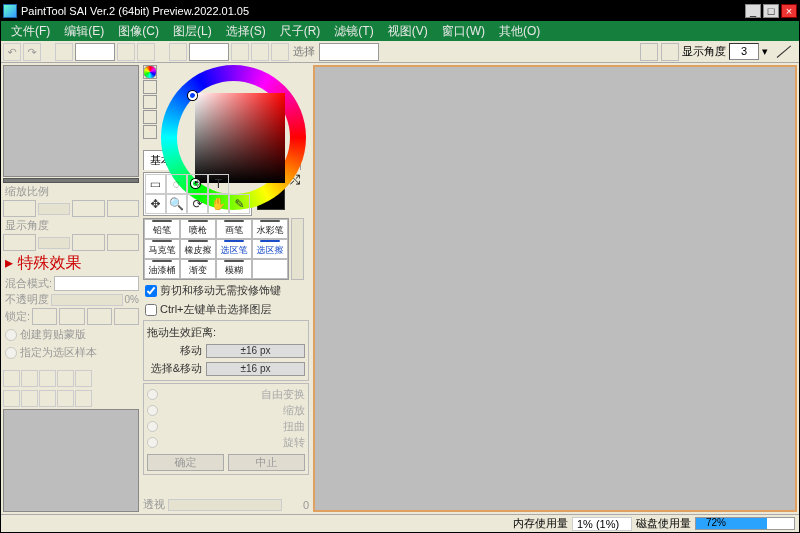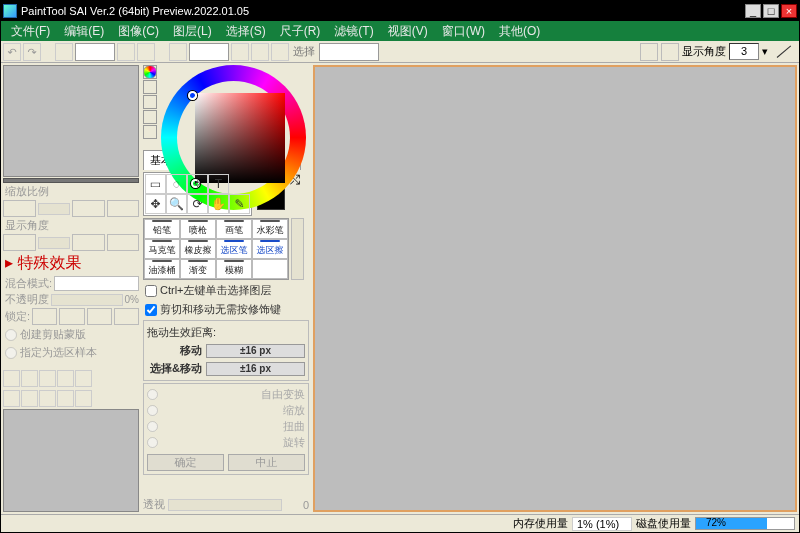--- a/index.html
+++ b/index.html
@@ -60,21 +60,21 @@
   .swap-icon { width:16px; font-size:13px; text-align:center; line-height:16px; }
   .brush-grid { display:grid; grid-template-columns:repeat(4,36px); gap:0; border:1px solid #999; background:#fff; }
   .brush { height:20px; border:1px solid #bbb; display:flex; flex-direction:column; align-items:center; justify-content:flex-end; font-size:9px; padding-bottom:1px; color:#222;}
   .brush.sel{color:#1a4cc8;}
   .brush .ic { width:20px;height:14px;background:#555;border-radius:2px;margin-bottom:2px;}
   .brush.sel .ic{background:#1a4cc8;}
   .scroll-stub { width:13px; background:#e5e2d0; border:1px solid #bbb; }
   .chk-row { display:flex; align-items:center; gap:3px; font-size:11px; padding:1px 2px; color:#333;}
   .chk-row input{width:12px;height:12px;}
   .param-block { border:1px solid #bbb; padding:4px 3px; font-size:11px; color:#333; display:flex; flex-direction:column; gap:3px;}
-  .param-row{display:flex;align-items:center;gap:4px;font-weight:bold;}
+  .param-row{display:flex;align-items:center;gap:4px;}
   .param-row .lab{flex:0 0 55px;text-align:right;}
   .param-row .bar{flex:1;height:14px;background:#ddd;border:1px solid #999;display:flex;align-items:center;justify-content:center;font-size:10px;}
   .radio-block{border:1px solid #bbb;padding:3px;color:#aaa;font-size:11px;}
   .radio-block .rr{display:flex;align-items:center;gap:3px;margin-bottom:1px;justify-content:space-between;}
   .radio-block .rr input{width:11px;height:11px;}
   .twin-btn{display:flex;gap:4px;margin-top:4px;}
   .twin-btn .b{flex:1;height:17px;background:#e0ddd0;border:1px solid #aaa;text-align:center;line-height:15px;font-size:11px;color:#999;}
   .persp-row{display:flex;align-items:center;gap:3px;margin-top:20px;font-size:11px;color:#999;}
   .persp-row .s{flex:1;height:12px;background:#e5e2d0;border:1px solid #ccc;}
   .persp-row .v{width:24px;text-align:right;}
@@ -295,26 +295,26 @@
             <div class="brush">
               <div class="ic"></div>
               <span>模糊</span>
             </div>
             <div class="brush"></div>
           </div>
         <div class="scroll-stub"></div>
       </div>
 
       <div class="chk-row">
+          <input type="checkbox" checked="" style="">
+          <span>剪切和移动无需按修饰键</span>
+        </div>
+      <div class="chk-row">
           <input type="checkbox" style="">
           <span>Ctrl+左键单击选择图层</span>
-        </div>
-      <div class="chk-row">
-          <input type="checkbox" checked="" style="">
-          <span>剪切和移动无需按修饰键</span>
         </div>
 
       <div class="param-block">
         <div>拖动生效距离:</div>
         <div class="param-row">
             <span class="lab">移动</span>
             <div class="bar">±16 px</div>
           </div>
         <div class="param-row">
             <span class="lab">选择&amp;移动</span>

